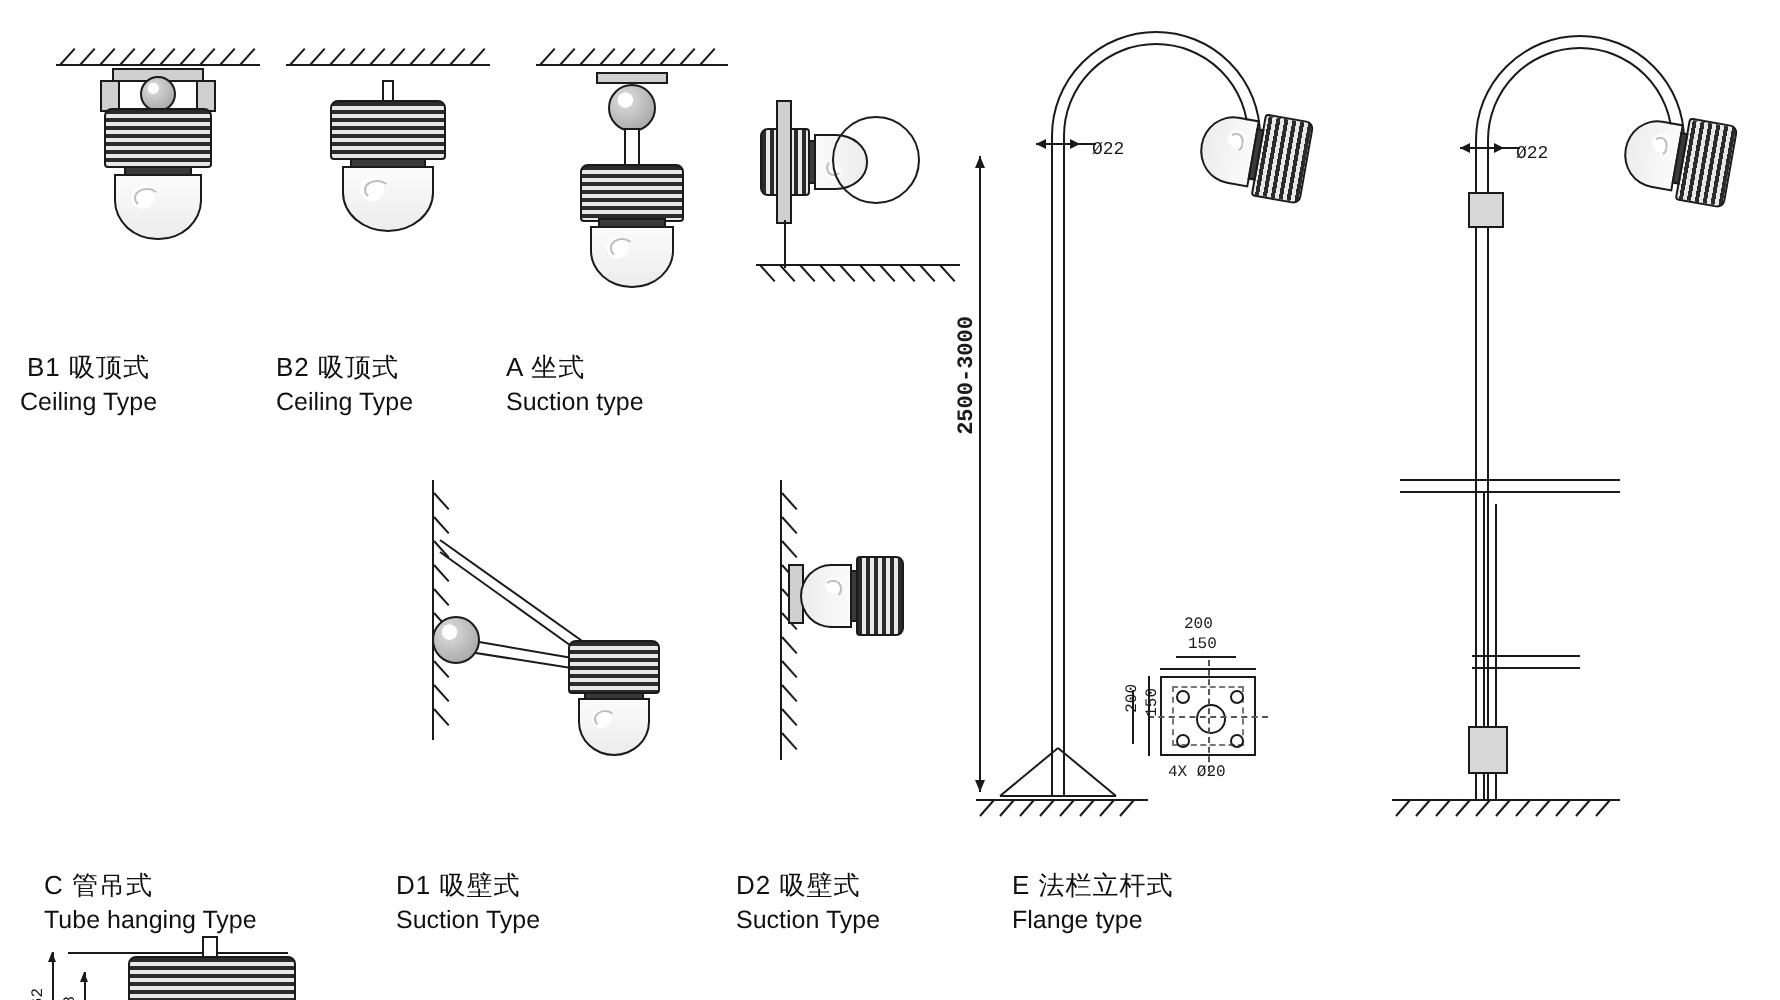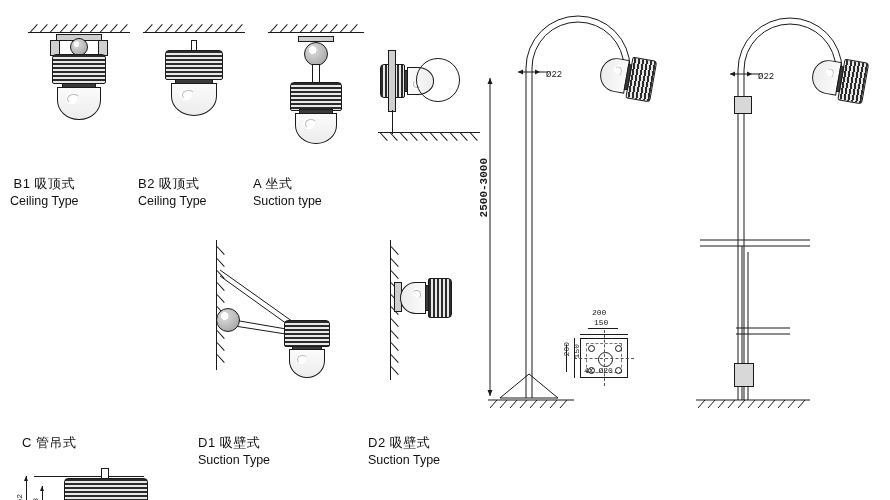--- a/index.html
+++ b/index.html
@@ -310,21 +310,21 @@
       <div class="dimline" style="left:10px;top:8px;width:48px;height:1px;"></div>
       <div class="dimline" style="left:18px;top:2px;width:30px;height:1px;"></div>
 
       <div class="dimline" style="left:4px;top:12px;width:1px;height:40px;"></div>
       <div class="dimline" style="left:-4px;top:19px;width:1px;height:27px;"></div>
     </div>
     <div class="dim" style="left:114px;top:300px;">200</div>
     <div class="dim" style="left:116px;top:310px;">150</div>
     <div class="dim v" style="left:84px;top:334px;">200</div>
     <div class="dim v" style="left:94px;top:336px;">150</div>
-    <div class="dim" style="left:106px;top:358px;">4X Ø20</div>
+    <div class="dim" style="left:106px;top:374px;">4X Ø20</div>
   </div>
 
   <div class="abs" style="left:690px;top:8px;width:200px;height:410px;">
     <svg class="abs" style="left:0;top:0;" width="200" height="410">
       <line x1="48" y1="62" x2="48" y2="392" stroke="#1a1a1a" stroke-width="1"></line>
       <line x1="54" y1="62" x2="54" y2="392" stroke="#1a1a1a" stroke-width="1"></line>
       <path d="M48,62 A52,52 0 0 1 152,62 L152,70" fill="none" stroke="#1a1a1a" stroke-width="1"></path>
       <path d="M54,62 A46,46 0 0 1 146,62 L146,70" fill="none" stroke="#1a1a1a" stroke-width="1"></path>
 
       <line x1="10" y1="232" x2="120" y2="232" stroke="#1a1a1a" stroke-width="1"></line>
@@ -372,23 +372,28 @@
     <span class="cn">B2 吸顶式</span>
     <span class="en">Ceiling  Type</span>
   </div>
   <div class="caption" style="left:253px;top:175px;">
     <span class="cn">A 坐式</span>
     <span class="en">Suction type</span>
   </div>
 
   <div class="caption" style="left:22px;top:434px;">
     <span class="cn">C 管吊式</span>
+    <span class="en">Tube hanging Type</span>
   </div>
   <div class="caption" style="left:198px;top:434px;">
     <span class="cn">D1 吸壁式</span>
     <span class="en">Suction Type</span>
   </div>
   <div class="caption" style="left:368px;top:434px;">
     <span class="cn">D2 吸壁式</span>
     <span class="en">Suction Type</span>
   </div>
+  <div class="caption" style="left:506px;top:434px;">
+    <span class="cn">E 法栏立杆式</span>
+    <span class="en">Flange type</span>
+  </div>
 
 </div>
 
 </body></html>

